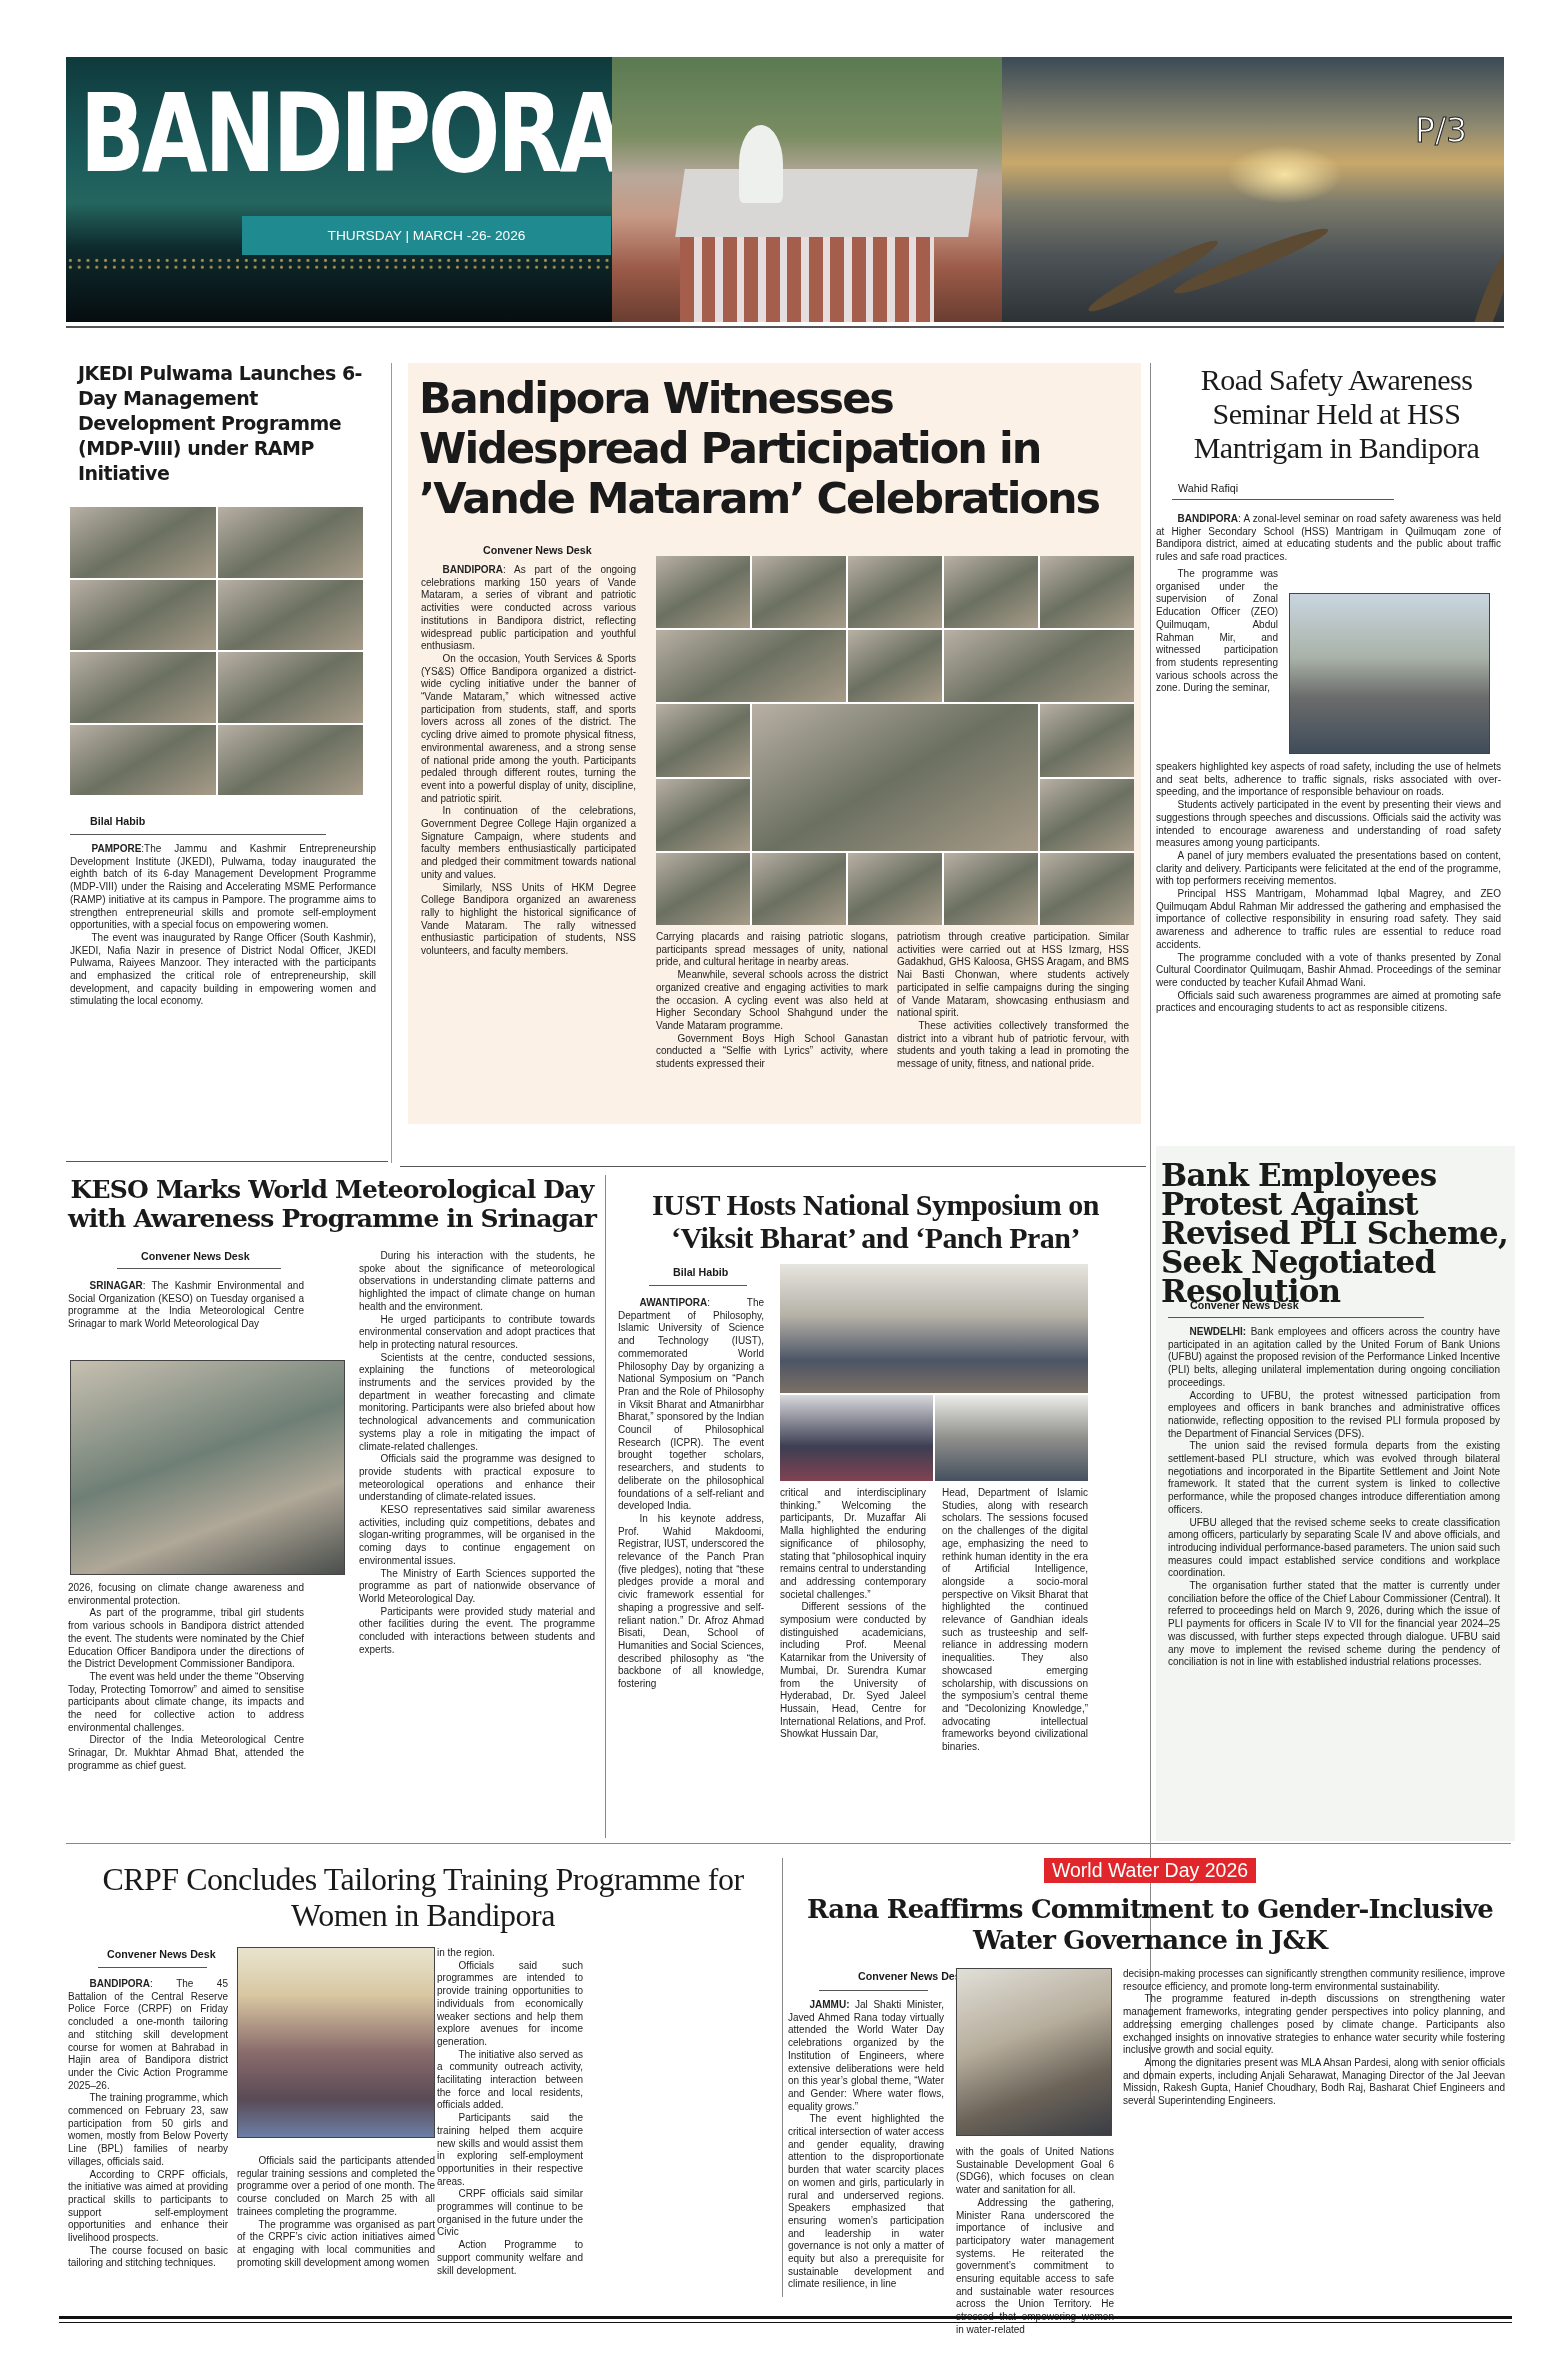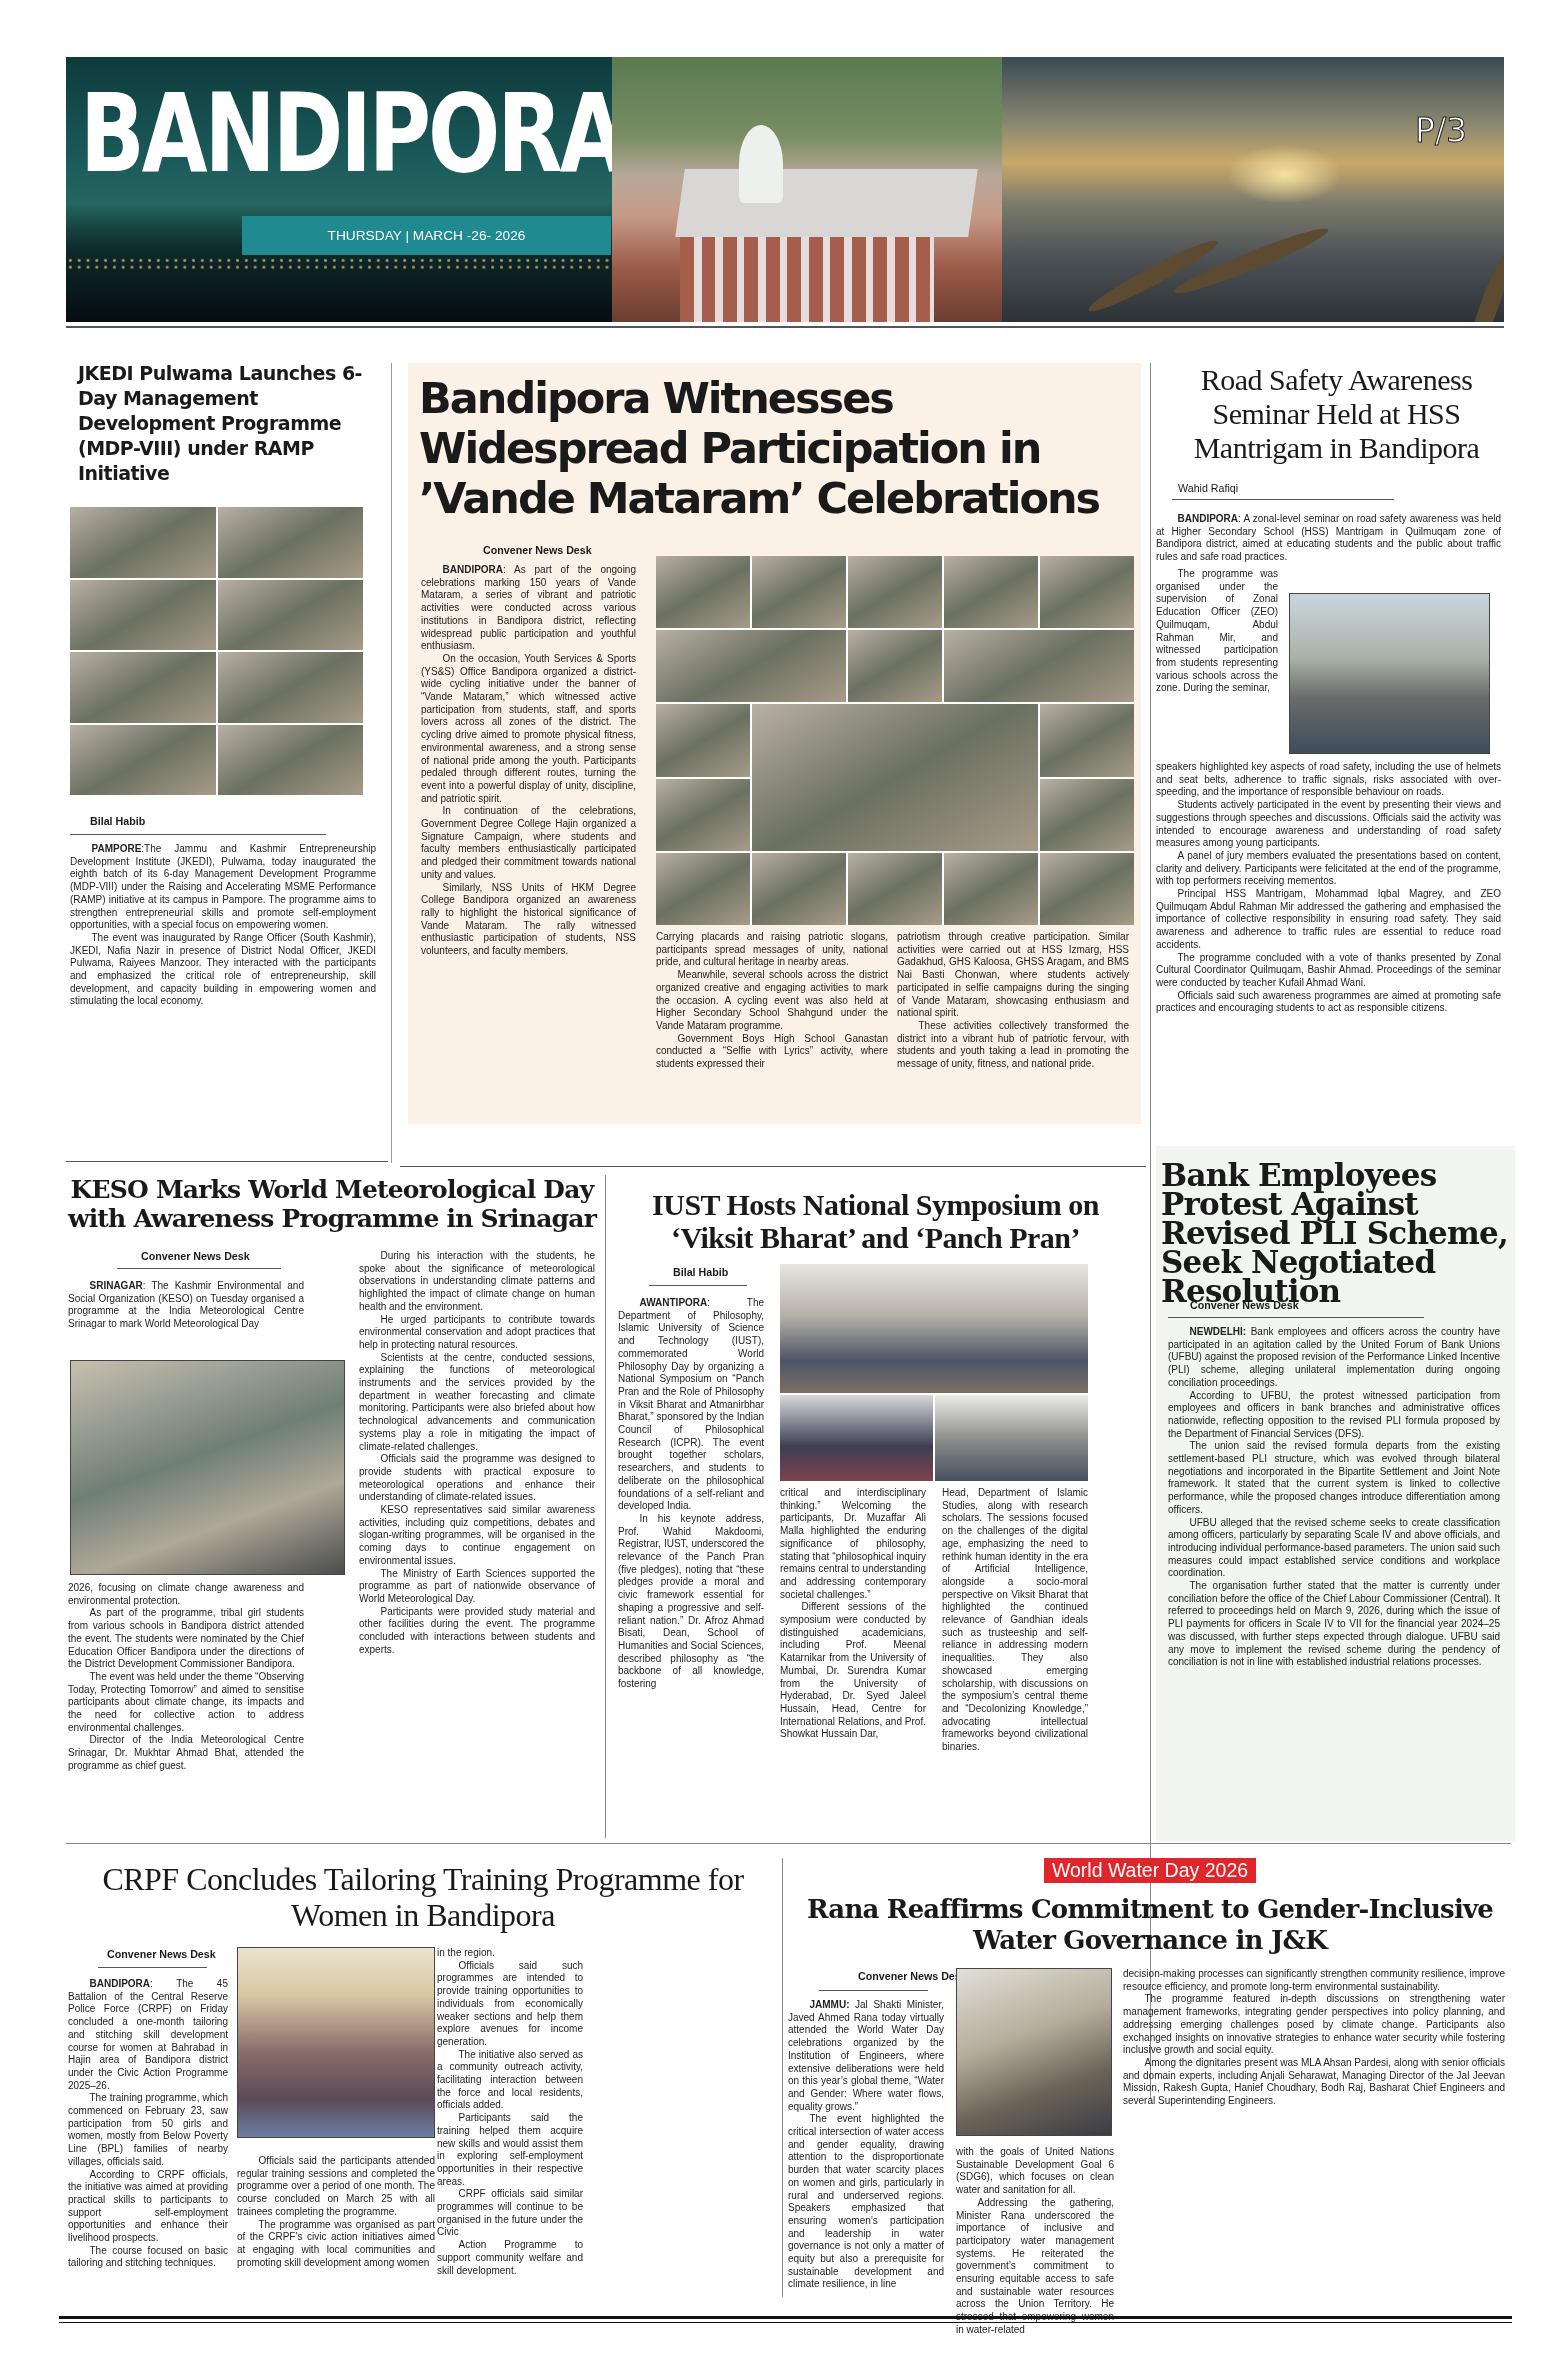--- a/index.html
+++ b/index.html
@@ -139,21 +139,21 @@
   <p>Principal HSS Mantrigam, Mohammad Iqbal Magrey, and ZEO Quilmuqam Abdul Rahman Mir addressed the gathering and emphasised the importance of collective responsibility in ensuring road safety. They said awareness and adherence to traffic rules are essential to reduce road accidents.</p>
   <p>The programme concluded with a vote of thanks presented by Zonal Cultural Coordinator Quilmuqam, Bashir Ahmad. Proceedings of the seminar were conducted by teacher Kufail Ahmad Wani.</p>
   <p>Officials said such awareness programmes are aimed at promoting safe practices and encouraging students to act as responsible citizens.</p>
 </div>
 
 <div class="abs" style="left:1156px;top:1146px;width:359px;height:695px;background:#f2f5f2"></div>
 <div class="abs hl-serif" style="left:1161px;top:1161px;width:349px;font-size:31px;line-height:29px">Bank Employees Protest Against Revised PLI Scheme, Seek Negotiated Resolution</div>
 <div class="abs byline" style="left:1190px;top:1299px">Convener News Desk</div>
 <div class="abs rule" style="left:1168px;top:1317px;width:256px;height:1px"></div>
 <div class="abs body" style="left:1168px;top:1326px;width:332px">
-  <p><b>NEWDELHI:</b><span> Bank employees and officers across the country have participated in an agitation called by the United Forum of Bank Unions (UFBU) against the proposed revision of the Performance Linked Incentive (PLI) scheme, alleging unilateral implementation during ongoing conciliation proceedings.</span></p>
+  <p><b>NEWDELHI:</b><span> Bank employees and officers across the country have participated in an agitation called by the United Forum of Bank Unions (UFBU) against the proposed revision of the Performance Linked Incentive (PLI) belts, alleging unilateral implementation during ongoing conciliation proceedings.</span></p>
   <p>According to UFBU, the protest witnessed participation from employees and officers in bank branches and administrative offices nationwide, reflecting opposition to the revised PLI formula proposed by the Department of Financial Services (DFS).</p>
   <p>The union said the revised formula departs from the existing settlement-based PLI structure, which was evolved through bilateral negotiations and incorporated in the Bipartite Settlement and Joint Note framework. It stated that the current system is linked to collective performance, while the proposed changes introduce differentiation among officers.</p>
   <p>UFBU alleged that the revised scheme seeks to create classification among officers, particularly by separating Scale IV and above officials, and introducing individual performance-based parameters. The union said such measures could impact established service conditions and workplace coordination.</p>
   <p>The organisation further stated that the matter is currently under conciliation before the office of the Chief Labour Commissioner (Central). It referred to proceedings held on March 9, 2026, during which the issue of PLI payments for officers in Scale IV to VII for the financial year 2024–25 was discussed, with further steps expected through dialogue. UFBU said any move to implement the revised scheme during the pendency of conciliation is not in line with established industrial relations processes.</p>
 </div>
 
 <div class="abs hl-serif" style="left:66px;top:1175px;width:532px;text-align:center;font-size:25px;line-height:29px">KESO Marks World Meteorological Day with Awareness Programme in Srinagar</div>
 <div class="abs byline" style="left:141px;top:1250px">Convener News Desk</div>
 <div class="abs rule" style="left:117px;top:1268px;width:164px;height:1px"></div>
 <div class="abs body" style="left:68px;top:1280px;width:236px">

